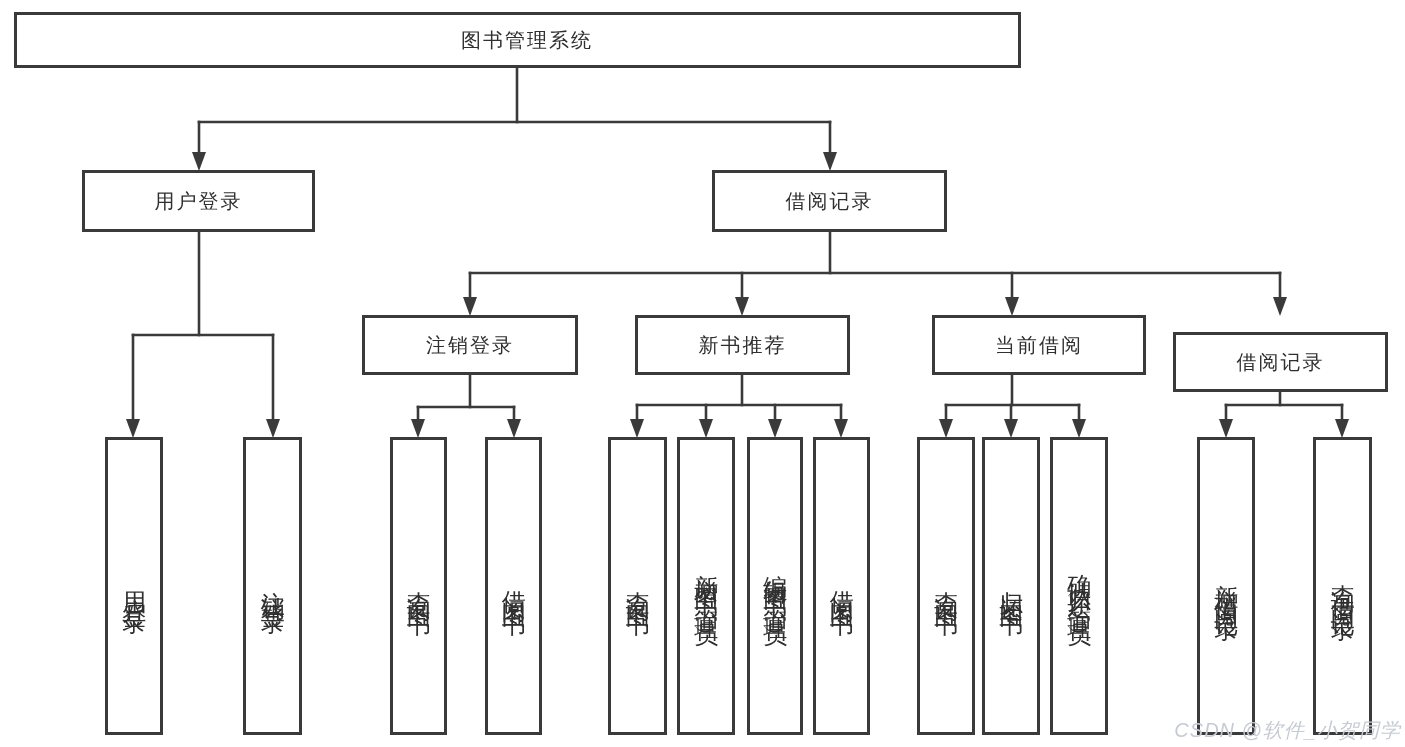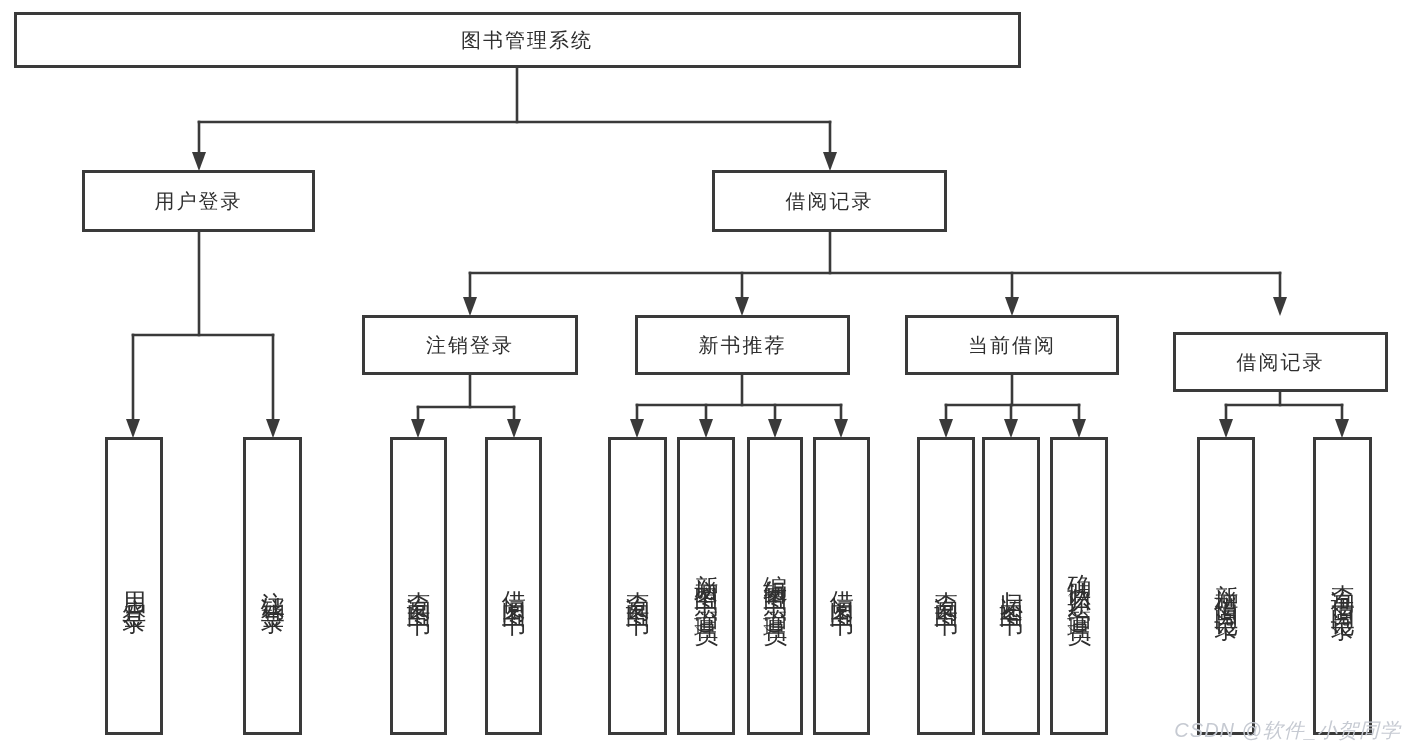--- a/index.html
+++ b/index.html
@@ -115,21 +115,21 @@
   <div class="box" style="left:712px;top:170px;width:235px;height:62px;">
     <span class="h-label">借阅记录</span>
   </div>
 
   <div class="box" style="left:362px;top:315px;width:216px;height:60px;">
     <span class="h-label">注销登录</span>
   </div>
   <div class="box" style="left:635px;top:315px;width:215px;height:60px;">
     <span class="h-label">新书推荐</span>
   </div>
-  <div class="box" style="left:905px;top:315px;width:214px;height:60px;">
+  <div class="box" style="left:932px;top:315px;width:214px;height:60px;">
     <span class="h-label">当前借阅</span>
   </div>
   <div class="box" style="left:1173px;top:332px;width:215px;height:60px;">
     <span class="h-label">借阅记录</span>
   </div>
 
   <div class="box" style="left:105px;top:437px;width:58px;height:298px;">
     <span class="vtext">用户登录</span>
   </div>
   <div class="box" style="left:243px;top:437px;width:59px;height:298px;">

